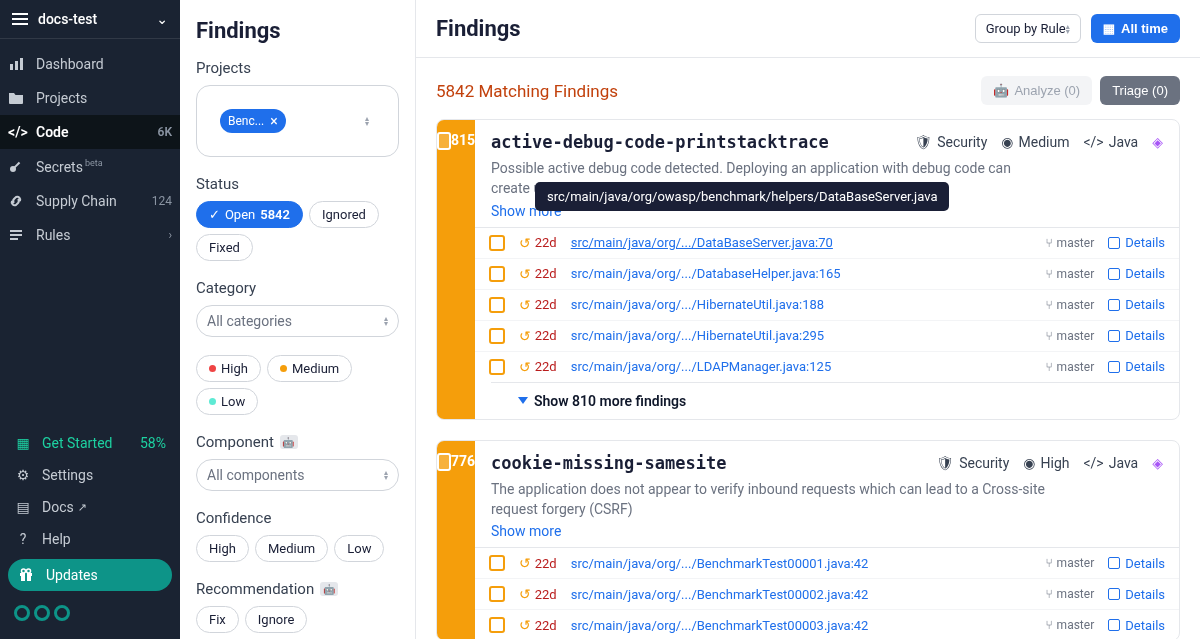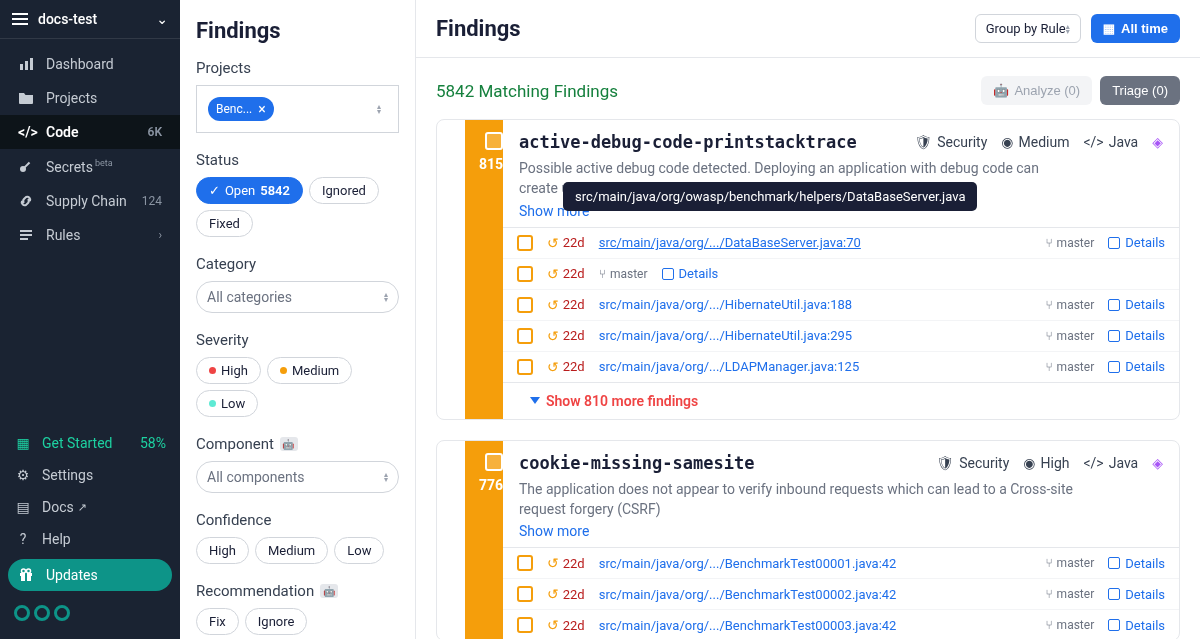--- a/index.html
+++ b/index.html
@@ -8,21 +8,21 @@
 
 
 .sidebar { width: 180px; background: #1a2332; color: #fff; display: flex; flex-direction: column; }
 .sidebar-header { display: flex; align-items: center; padding: 10px 12px; border-bottom: 1px solid rgba(255,255,255,0.1); }
 .hamburger { width: 16px; margin-right: 10px; }
 .hamburger-line { height: 2px; background: #fff; margin: 3px 0; }
 .project-name { flex: 1; font-weight: 500; font-size: 14px; }
 .chevron-down { color: #fff; }
 
 .nav-group { padding: 8px 0; }
-.nav-item { display: flex; align-items: center; padding: 9px 18px; color: #c5cbd3; cursor: pointer; font-size: 14px; }
+.nav-item { display: flex; align-items: center; padding: 9px 8px; color: #c5cbd3; cursor: pointer; font-size: 14px; }
 .nav-item.active { background: #0d1419; color: #fff; font-weight: 600; }
 .nav-icon { width: 18px; text-align: center; margin-right: 10px; font-size: 14px; }
 .nav-label { flex: 1; }
 .nav-badge { font-size: 12px; color: #8b95a3; }
 .beta-tag { font-size: 9px; vertical-align: super; margin-left: 2px; color: #8b95a3; }
 
 .sidebar-footer { margin-top: auto; padding-bottom: 8px; }
 .footer-item { display: flex; align-items: center; padding: 8px 14px; color: #c5cbd3; cursor: pointer; font-size: 14px; }
 .footer-item.get-started { color: #1dd1a1; }
 .footer-item.updates { background: #0d9488; color: #fff; margin: 4px 8px; border-radius: 16px; padding: 8px 10px; }
@@ -43,39 +43,39 @@
 
 .chip-row { display: flex; gap: 6px; flex-wrap: wrap; }
 .chip { border: 1px solid #d1d5db; border-radius: 14px; padding: 5px 12px; font-size: 13px; background: #fff; display: inline-flex; align-items: center; gap: 5px; cursor: pointer; }
 .chip.blue { background: #1f6feb; color: #fff; border-color: #1f6feb; }
 .chip-count { font-weight: 600; }
 .dot { width: 7px; height: 7px; border-radius: 50%; display: inline-block; }
 .dot-red { background: #ef4444; }
 .dot-orange { background: #f59e0b; }
 .dot-teal { background: #5eead4; }
 
-.project-chip-box { border: 1px solid #d1d5db; border-radius: 0; padding: 11px; display: flex; align-items: center; }
+.project-chip-box { border: 1px solid #d1d5db; border-radius: 14px; padding: 23px; display: flex; align-items: center; }
 .project-chip { background: #1f6feb; color: #fff; border-radius: 14px; padding: 4px 8px; font-size: 12px; display: inline-flex; align-items: center; gap: 6px; }
 .chip-x { cursor: pointer; font-size: 14px; }
 
 
 .main { flex: 1; display: flex; flex-direction: column; overflow: hidden; }
 .topbar { display: flex; align-items: center; padding: 14px 20px; border-bottom: 1px solid #e5e7eb; }
 .page-title { font-size: 22px; font-weight: 700; flex: 1; }
 .group-select { border: 1px solid #d1d5db; border-radius: 6px; padding: 6px 10px; font-size: 13px; background: #fff; display: flex; align-items: center; margin-right: 10px; }
 .alltime-btn { background: #1f6feb; color: #fff; border: none; border-radius: 6px; padding: 7px 12px; font-size: 13px; font-weight: 600; display: inline-flex; align-items: center; gap: 6px; cursor: pointer; }
 
 .results { flex: 1; overflow-y: auto; padding: 18px 20px; background: #fff; }
 .results-header { display: flex; align-items: center; margin-bottom: 14px; }
-.match-count { font-size: 17px; color: #15803d; }
+.match-count { font-size: 17px; color: #c2410c; }
 .analyze-btn { margin-left: auto; background: #f3f4f6; color: #9ca3af; border: none; border-radius: 6px; padding: 7px 12px; font-size: 13px; margin-right: 8px; display: inline-flex; align-items: center; gap: 5px; }
 .triage-btn { background: #6b7280; color: #fff; border: none; border-radius: 6px; padding: 7px 12px; font-size: 13px; }
 
 .finding-card { border: 1px solid #e5e7eb; border-radius: 8px; margin-bottom: 20px; overflow: hidden; display: flex; }
-.finding-gutter { width: 38px; background: #f59e0b; display: flex; flex-direction: column; align-items: flex-end; padding-top: 12px; margin-left: 28px; }
+.finding-gutter { width: 38px; background: #f59e0b; display: flex; flex-direction: row; align-items: flex-start; padding-top: 12px; }
 .gutter-checkbox { width: 18px; height: 18px; border: 2px solid #fff; border-radius: 3px; background: rgba(255,255,255,0.2); margin-bottom: 6px; }
 .gutter-count { color: #fff; font-weight: 700; font-size: 14px; }
 .finding-content { flex: 1; }
 .finding-head { padding: 12px 16px 8px 16px; position: relative; }
 .finding-title-row { display: flex; align-items: center; gap: 14px; margin-bottom: 6px; }
 .finding-title { font-size: 17px; font-weight: 600; font-family: ui-monospace, monospace; text-align: center; }
 .meta-badges { margin-left: auto; display: flex; align-items: center; gap: 14px; color: #374151; font-size: 14px; }
 .meta-item { display: inline-flex; align-items: center; gap: 5px; }
 .diamond-purple { color: #a855f7; }
 .finding-desc { color: #6b7280; font-size: 14px; line-height: 1.45; max-width: 560px; }
@@ -86,21 +86,21 @@
 .finding-row:first-child { border-top: none; }
 .row-checkbox { width: 16px; height: 16px; border: 2px solid #f59e0b; border-radius: 3px; margin-right: 14px; background: #fff; }
 .row-time-icon { color: #f59e0b; margin-right: 4px; font-size: 14px; }
 .row-time { color: #b91c1c; margin-right: 14px; font-size: 13px; }
 .row-path { color: #1f6feb; flex: 1; }
 .row-path.underlined { text-decoration: underline; }
 .row-branch { color: #6b7280; display: inline-flex; align-items: center; gap: 4px; margin-right: 14px; font-size: 12px; }
 .row-details { color: #1f6feb; display: inline-flex; align-items: center; gap: 5px; cursor: pointer; }
 .box-icon { display: inline-block; width: 12px; height: 12px; border: 1.5px solid #1f6feb; border-radius: 2px; }
 
-.more-findings { padding: 10px 27px; color: #ef4444; font-weight: 600; display: flex; align-items: center; gap: 6px; cursor: pointer; border-top: 1px solid #e5e7eb; }
+.more-findings { padding: 10px 27px; color: #0f172a; font-weight: 600; display: flex; align-items: center; gap: 6px; cursor: pointer; border-top: 1px solid #e5e7eb; margin-left: 16px; }
 .triangle-down { width: 0; height: 0; border-left: 5px solid transparent; border-right: 5px solid transparent; border-top: 7px solid #1f6feb; }
 
 .tooltip { position: absolute; background: #1a1f36; color: #fff; padding: 7px 12px; border-radius: 5px; font-size: 13px; top: 62px; left: 60px; white-space: nowrap; z-index: 10; }
 
 svg { display: block; }
 </style>
 </head>
 <body>
 
 <div class="app">
@@ -244,21 +244,20 @@
 
     <div class="filter-section">
       <div class="filter-label">Category</div>
       <div class="select-box">
         <span>All categories</span>
         <span class="select-chevron">▴<br>▾</span>
       </div>
     </div>
 
     <div class="filter-section">
-      <div class="filter-label">Severity</div>
       <div class="chip-row">
         <span class="chip">
             <span class="dot dot-red"></span>
             <span>High</span>
           </span>
         <span class="chip">
             <span class="dot dot-orange"></span>
             <span>Medium</span>
           </span>
         <span class="chip">
@@ -363,20 +362,21 @@
       <span class="row-time-icon">↺</span>
       <span class="row-time">22d</span>
       <span class="row-path underlined">src/main/java/org/.../DataBaseServer.java:70</span>
       <span class="row-branch"><span>⑂</span>master</span>
       <span class="row-details"><span class="box-icon"></span>Details</span>
     </div>
                 <div class="finding-row">
       <div class="row-checkbox"></div>
       <span class="row-time-icon">↺</span>
       <span class="row-time">22d</span>
+      <span class="row-path ">src/main/java/org/.../DatabaseHelper.java:165</span>
       <span class="row-branch"><span>⑂</span>master</span>
       <span class="row-details"><span class="box-icon"></span>Details</span>
     </div>
                 <div class="finding-row">
       <div class="row-checkbox"></div>
       <span class="row-time-icon">↺</span>
       <span class="row-time">22d</span>
       <span class="row-path ">src/main/java/org/.../HibernateUtil.java:188</span>
       <span class="row-branch"><span>⑂</span>master</span>
       <span class="row-details"><span class="box-icon"></span>Details</span>

